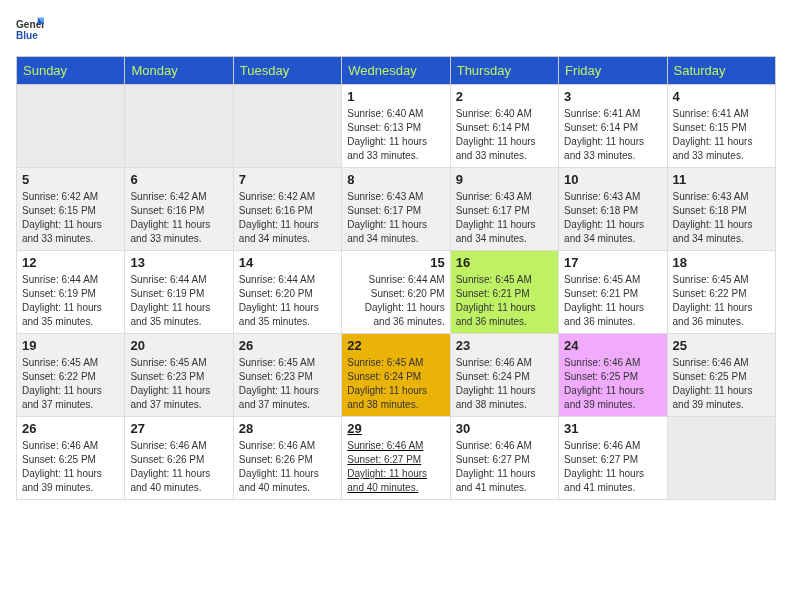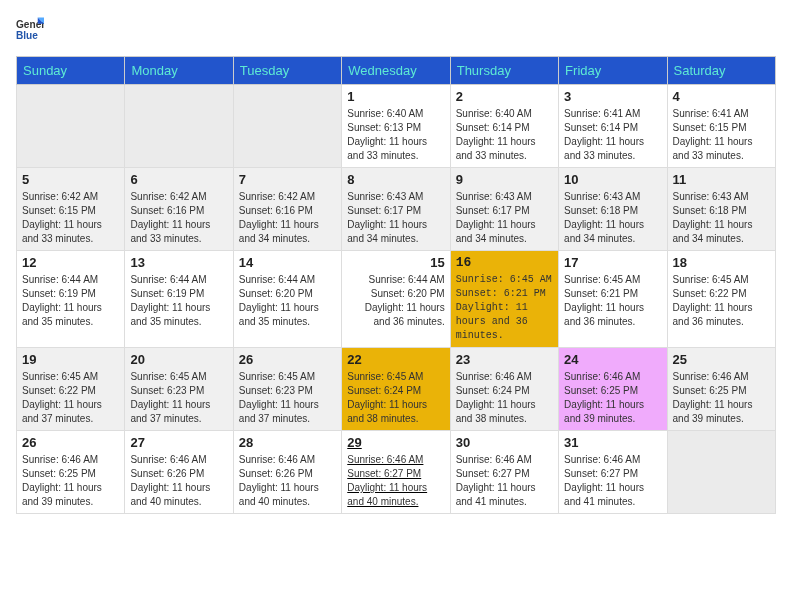--- a/index.html
+++ b/index.html
@@ -37,21 +37,21 @@
       font-size: 14px;
       color: #444;
     }
     .calendar {
       width: 100%;
       border-collapse: collapse;
       font-size: 11px;
     }
     .calendar th {
       background: #2255cc;
-      color: #5eead4;
+      color: #bef264;
       text-align: left;
       padding: 6px 6px;
       font-size: 13px;
       font-weight: normal;
       border: 1px solid #ccc;
     }
     .calendar td {
       vertical-align: top;
       border: 1px solid #ddd;
       padding: 4px 5px;
@@ -206,21 +206,21 @@
           <div class="day-info">Sunrise: 6:44 AM
 Sunset: 6:20 PM
 Daylight: 11 hours and 35 minutes.</div>
         </td>
         <td style="background: rgb(255, 255, 255); text-align: right;">
           <div class="day-number">15</div>
           <div class="day-info">Sunrise: 6:44 AM
 Sunset: 6:20 PM
 Daylight: 11 hours and 36 minutes.</div>
         </td>
-        <td style="background: #eab308; font-family: Liberation Mono, monospace;">
+        <td style="background: #bef264;">
           <div class="day-number">16</div>
           <div class="day-info">Sunrise: 6:45 AM
 Sunset: 6:21 PM
 Daylight: 11 hours and 36 minutes.</div>
         </td>
         <td style="background: rgb(255, 255, 255);">
           <div class="day-number">17</div>
           <div class="day-info">Sunrise: 6:45 AM
 Sunset: 6:21 PM
 Daylight: 11 hours and 36 minutes.</div>

